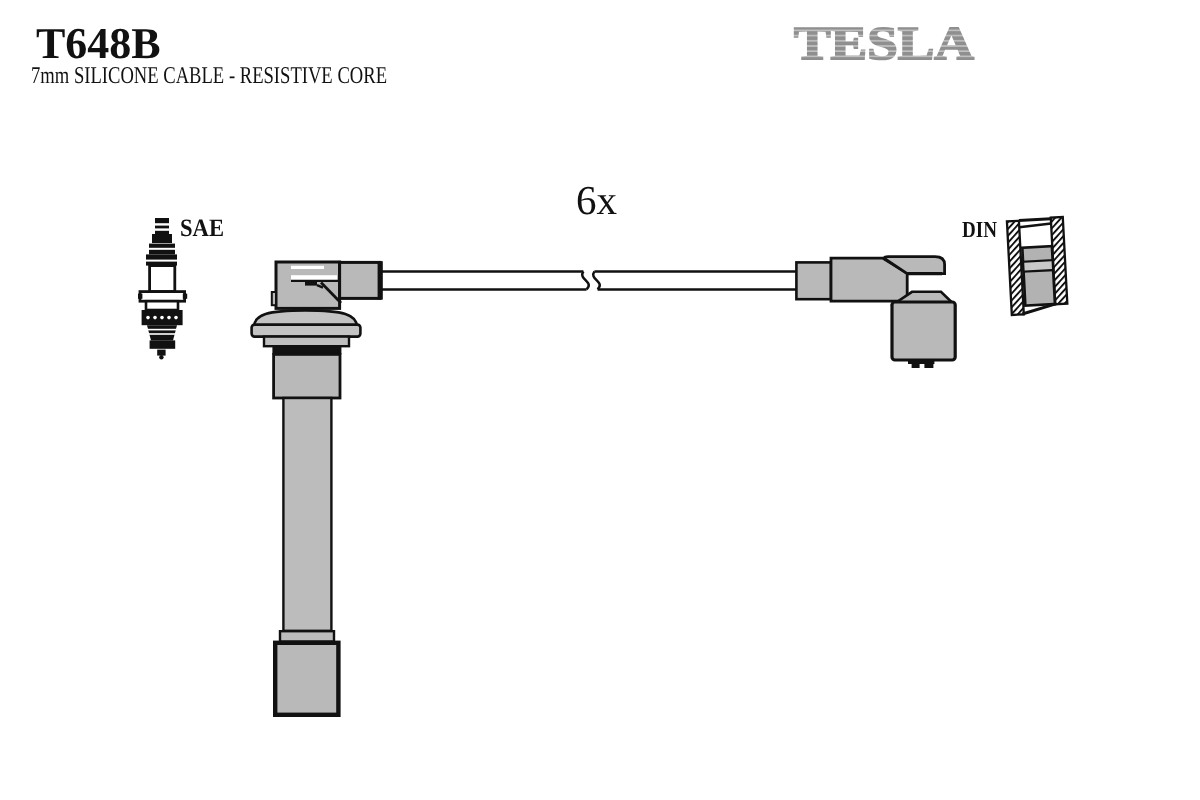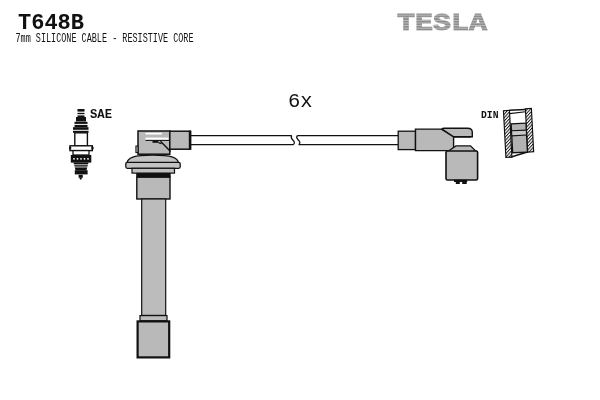--- a/index.html
+++ b/index.html
@@ -1,17 +1,17 @@
 <!DOCTYPE html>
 <html><head>
 <meta charset="utf-8">
 <style>
   html,body{margin:0;padding:0;background:#ffffff;}
   #canvas{position:relative;width:600px;height:400px;background:#ffffff;overflow:hidden;
-          font-family:Liberation Mono, monospace;}
+          font-family:Liberation Serif, serif;border-radius:30px;}
   svg{position:absolute;left:0;top:0;}
 </style>
 </head>
 <body>
 <div id="canvas">
 <svg width="600" height="400" viewBox="0 0 600 400">
   <defs>
     <pattern id="hatch" width="2.3" height="2.3" patternUnits="userSpaceOnUse" patternTransform="rotate(45)">
       <rect width="2.3" height="2.3" fill="#ffffff"></rect>
       <rect width="0.95" height="2.3" fill="#111111"></rect>

